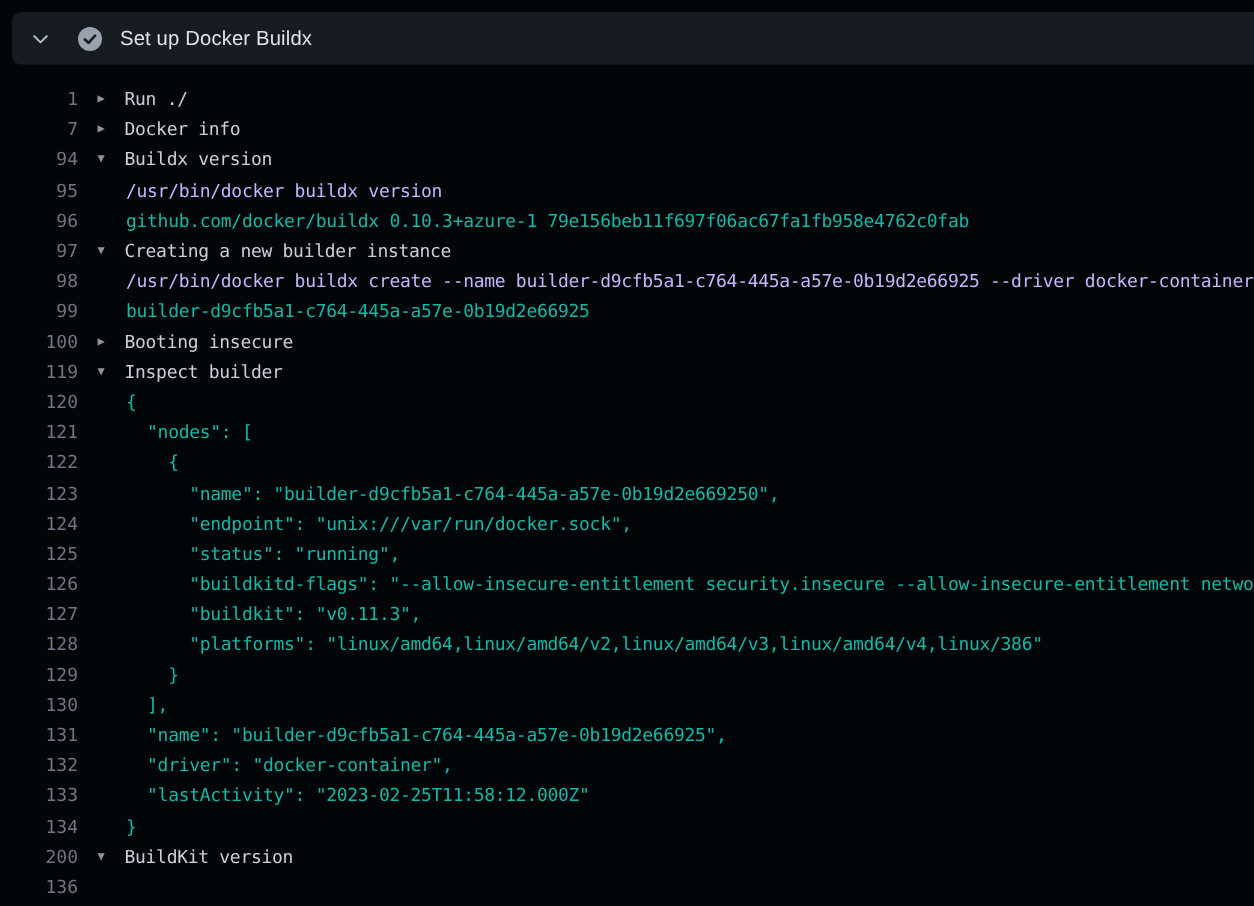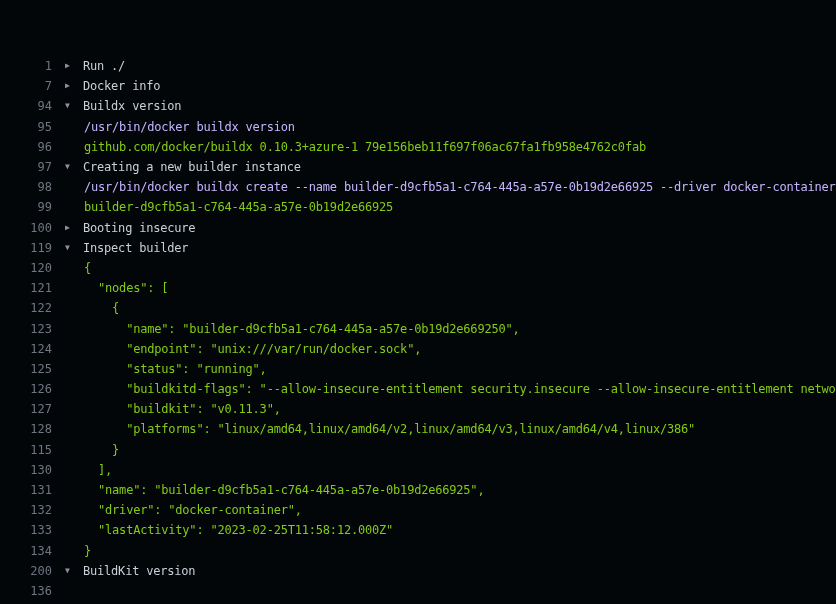--- a/index.html
+++ b/index.html
@@ -29,31 +29,45 @@
   }
   .row{display:flex;align-items:center;height:20.2px;white-space:pre;}
   .num{
     flex:0 0 52px;width:52px;text-align:right;color:#6e7681;
     user-select:none;cursor:pointer;letter-spacing:0;
   }
   .marker{
     flex:0 0 28px;width:28px;padding-left:13px;color:#8b949e;
     font-size:8px;line-height:20.2px;
   }
-  .text{flex:1 1 auto;color:#84cc16;overflow:hidden;}
+  .text{flex:1 1 auto;color:#14b8a6;overflow:hidden;}
   .row.group .text{color:#c9d0d8;padding-left:3px;}
   .row.cmd .text,.row.out .text{padding-left:4px;}
   .row.cmd .text{color:#c4b5fd;}
   .row.group{cursor:pointer;}
 </style>
 </head>
 <body>
 
 <div class="stage">
 
+  <div class="step-header">
+    <span class="chev">
+      <svg width="12" height="12" viewBox="0 0 16 16">
+        <path d="M2.5 5.5 L8 11 L13.5 5.5" fill="none" stroke="#b3bac1" stroke-width="1.8" stroke-linecap="round" stroke-linejoin="round"></path>
+      </svg>
+    </span>
+    <span class="chk">
+      <svg width="16" height="16" viewBox="0 0 16 16">
+        <circle cx="8" cy="8" r="8" fill="#9aa3ad"></circle>
+        <path d="M4.6 8.3 L7 10.6 L11.4 5.8" fill="none" stroke="#171c23" stroke-width="1.8" stroke-linecap="round" stroke-linejoin="round"></path>
+      </svg>
+    </span>
+    <span class="step-title">Set up Docker Buildx</span>
+  </div>
 
   <div class="log">
       <div class="row group">
     <span class="num">1</span>
     <span class="marker">▶</span>
     <span class="text">Run ./</span>
   </div>
       <div class="row group">
     <span class="num">7</span>
     <span class="marker">▶</span>
@@ -138,21 +152,21 @@
     <span class="num">127</span>
     <span class="marker"></span>
     <span class="text">      "buildkit": "v0.11.3",</span>
   </div>
       <div class="row out">
     <span class="num">128</span>
     <span class="marker"></span>
     <span class="text">      "platforms": "linux/amd64,linux/amd64/v2,linux/amd64/v3,linux/amd64/v4,linux/386"</span>
   </div>
       <div class="row out">
-    <span class="num">115</span>
+    <span class="num">129</span>
     <span class="marker"></span>
     <span class="text">    }</span>
   </div>
       <div class="row out">
     <span class="num">130</span>
     <span class="marker"></span>
     <span class="text">  ],</span>
   </div>
       <div class="row out">
     <span class="num">131</span>

